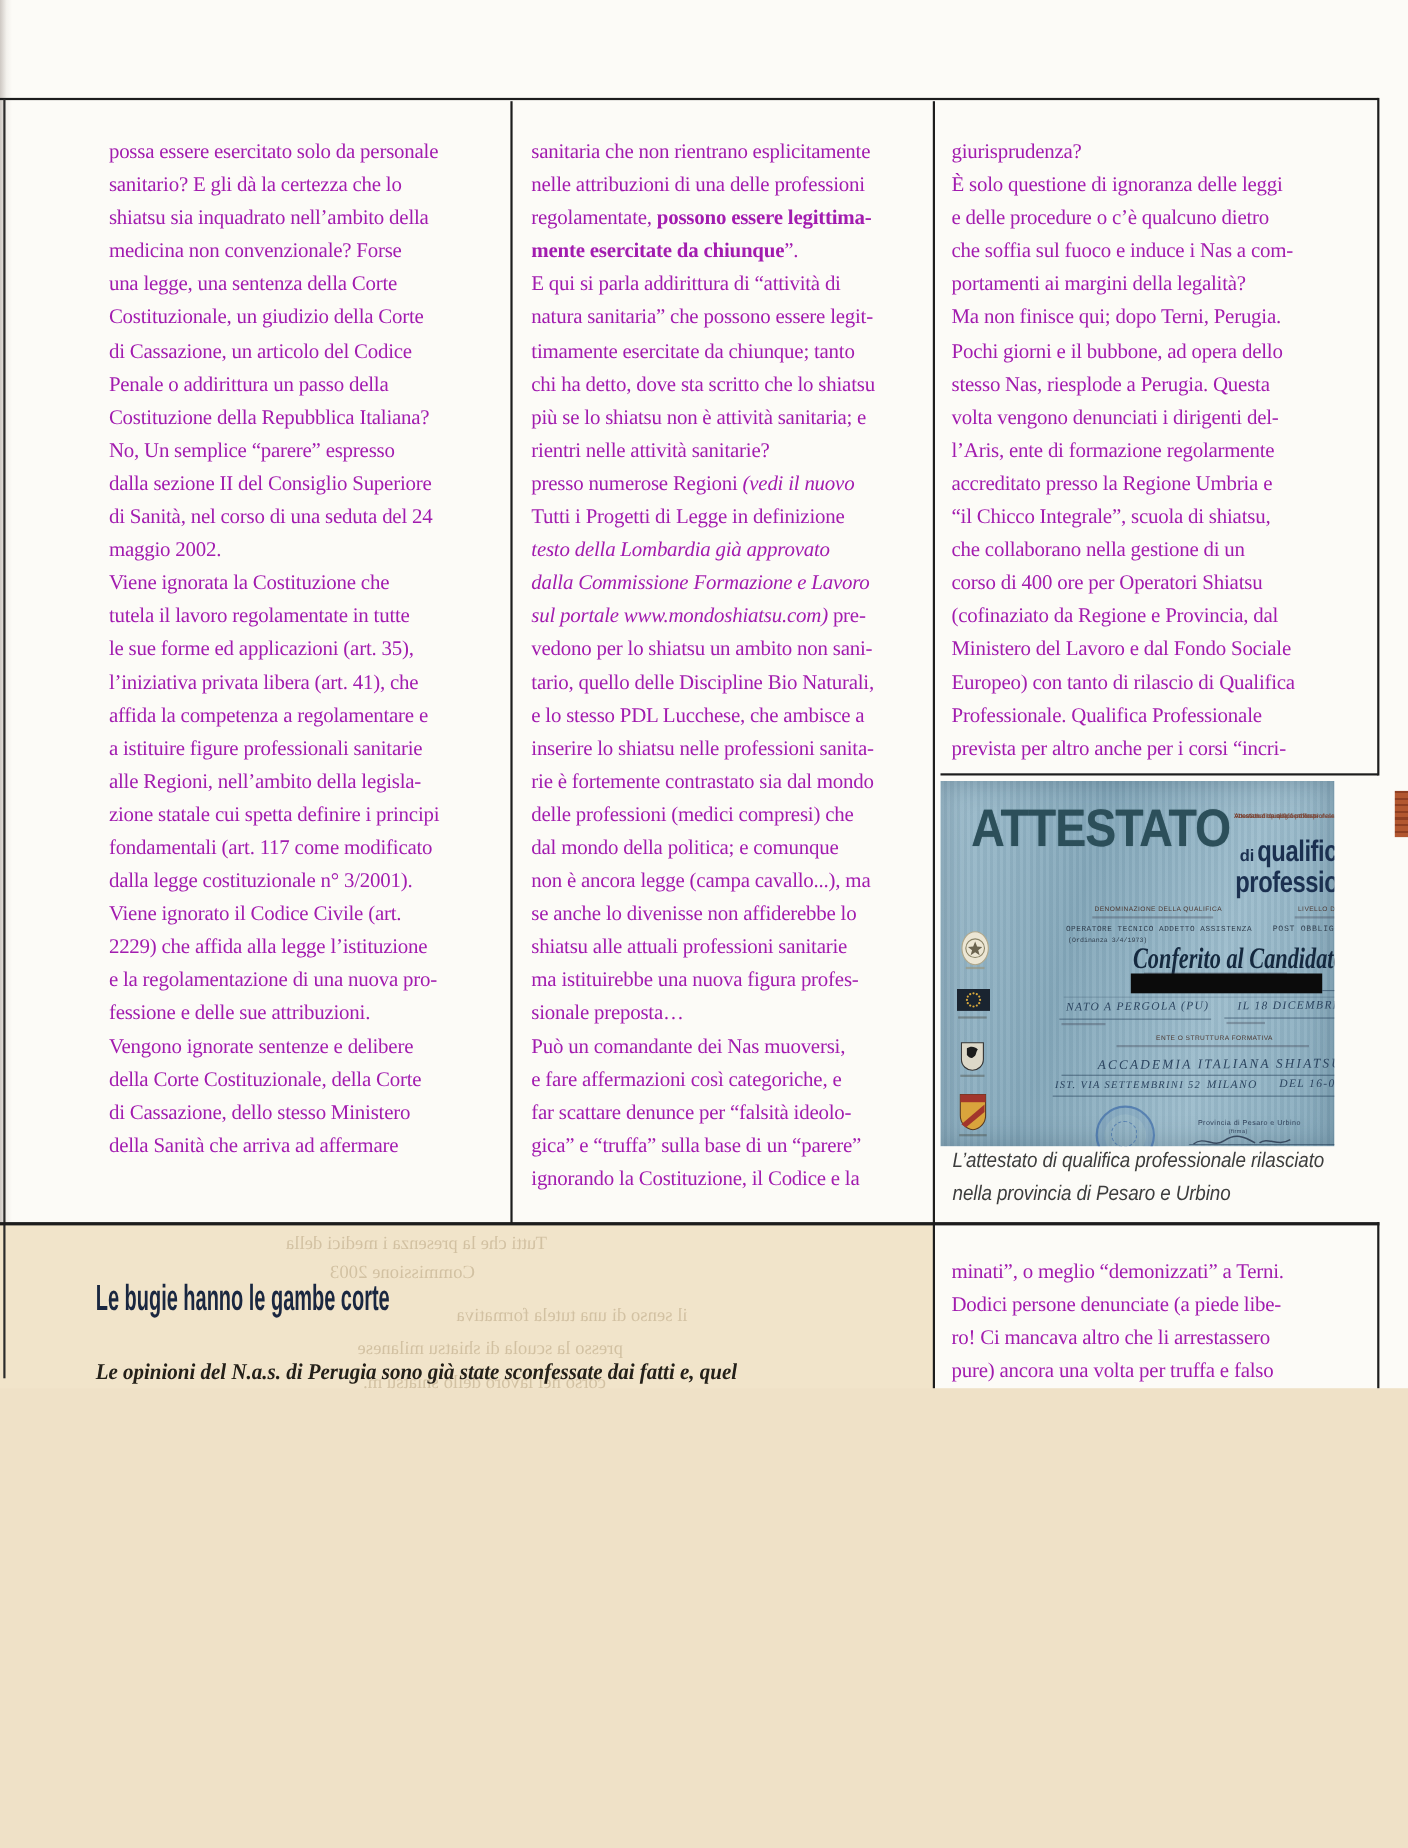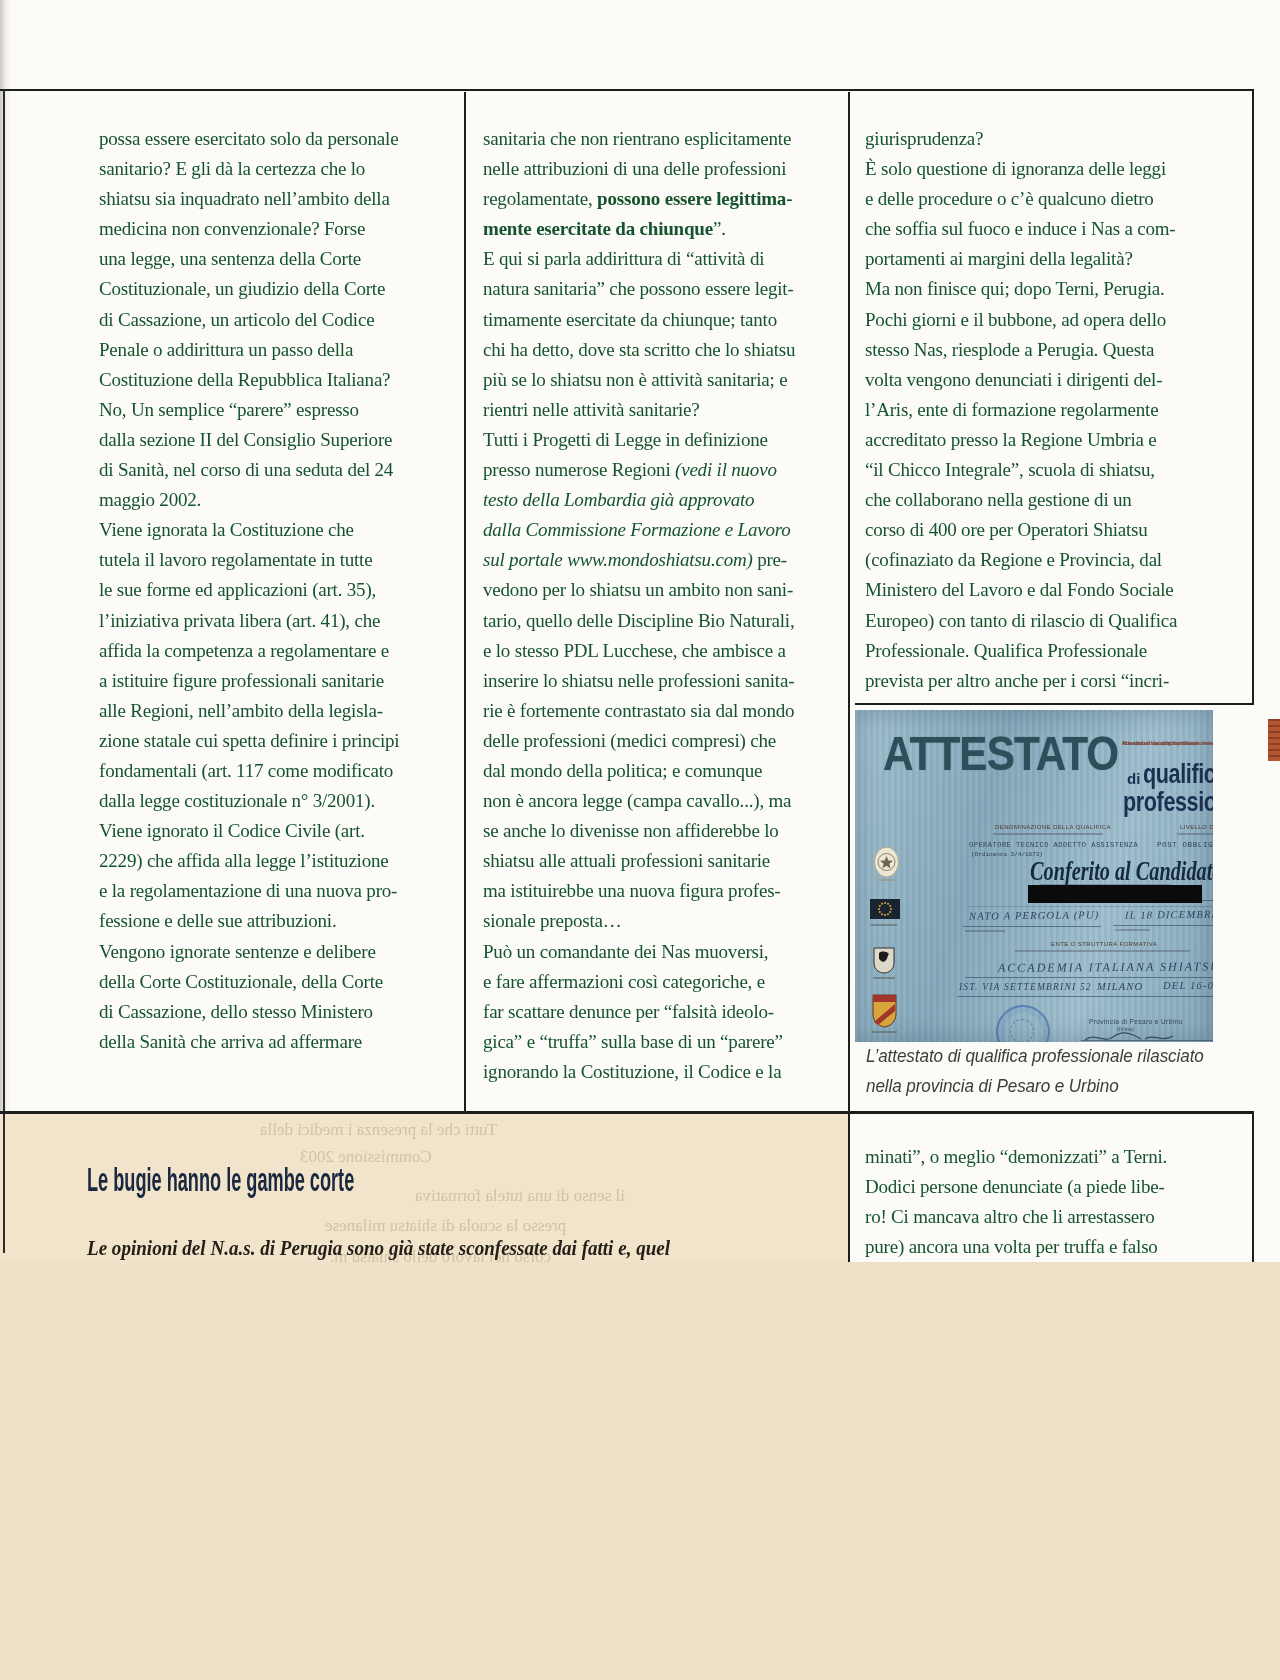--- a/index.html
+++ b/index.html
@@ -4,21 +4,21 @@
 <style>
   html,body{margin:0;padding:0;background:#e8e8e8;}
   .page{position:relative;width:1280px;height:1680px;background:#fcfbf7;overflow:hidden;
         font-family:"Liberation Serif",serif;color:#191919;}
   .rule{position:absolute;background:#1d1d1d;}
   .edge-shade{position:absolute;left:0;top:0;width:11px;height:1256px;
       background:linear-gradient(to right, rgba(150,138,132,.45), rgba(205,198,192,.18) 55%, rgba(0,0,0,0));}
   .cream-box{position:absolute;left:0;top:1113px;width:849px;height:150px;background:#f1e4ca;}
   .cream-band{position:absolute;left:0;top:1262px;width:1280px;height:418px;background:#efe1c7;}
   
-  .col{position:absolute;overflow:hidden;font-size:19px;line-height:30.1px;letter-spacing:-0.2px;color:#14532d;}
+  .col{position:absolute;overflow:hidden;font-size:19px;line-height:30.1px;letter-spacing:-0.2px;color:#a21caf;}
   .tline{height:30.1px;text-align:justify;white-space:nowrap;}
   .tline::after{content:"";display:inline-block;width:100%;height:0;}
   .tline.nj{text-align:left;}
   .tline.nj::after{content:none;}
   
   .caption{position:absolute;left:866px;top:1041px;width:420px;
       font-family:"Liberation Sans",sans-serif;font-style:italic;font-size:19px;line-height:30px;
       color:#3d3d3d;transform:scaleX(.9);transform-origin:left top;letter-spacing:-0.1px;}
   
   .sb-heading{position:absolute;left:87px;top:1161px;font-family:"Liberation Sans",sans-serif;
@@ -121,22 +121,22 @@
       <div class="tline"><span>sanitaria che non rientrano esplicitamente</span></div>
       <div class="tline"><span>nelle attribuzioni di una delle professioni</span></div>
       <div class="tline"><span>regolamentate, </span><span style="font-weight: bold;">possono essere legittima-</span></div>
       <div class="tline nj"><span style="font-weight: bold;">mente esercitate da chiunque</span><span>”.</span></div>
       <div class="tline"><span>E qui si parla addirittura di “attività di</span></div>
       <div class="tline"><span>natura sanitaria” che possono essere legit-</span></div>
       <div class="tline"><span>timamente esercitate da chiunque; tanto</span></div>
       <div class="tline"><span>chi ha detto, dove sta scritto che lo shiatsu</span></div>
       <div class="tline"><span>più se lo shiatsu non è attività sanitaria; e</span></div>
       <div class="tline nj"><span>rientri nelle attività sanitarie?</span></div>
+      <div class="tline"><span>presso numerose Regioni </span><span style="font-style: italic;">(vedi il nuovo</span></div>
       <div class="tline"><span>Tutti i Progetti di Legge in definizione</span></div>
-      <div class="tline"><span>presso numerose Regioni </span><span style="font-style: italic;">(vedi il nuovo</span></div>
       <div class="tline"><span style="font-style: italic;">testo della Lombardia già approvato</span></div>
       <div class="tline"><span style="font-style: italic;">dalla Commissione Formazione e Lavoro</span></div>
       <div class="tline"><span style="font-style: italic;">sul portale www.mondoshiatsu.com)</span><span> pre-</span></div>
       <div class="tline"><span>vedono per lo shiatsu un ambito non sani-</span></div>
       <div class="tline"><span>tario, quello delle Discipline Bio Naturali,</span></div>
       <div class="tline"><span>e lo stesso PDL Lucchese, che ambisce a</span></div>
       <div class="tline"><span>inserire lo shiatsu nelle professioni sanita-</span></div>
       <div class="tline"><span>rie è fortemente contrastato sia dal mondo</span></div>
       <div class="tline"><span>delle professioni (medici compresi) che</span></div>
       <div class="tline"><span>dal mondo della politica; e comunque</span></div>

